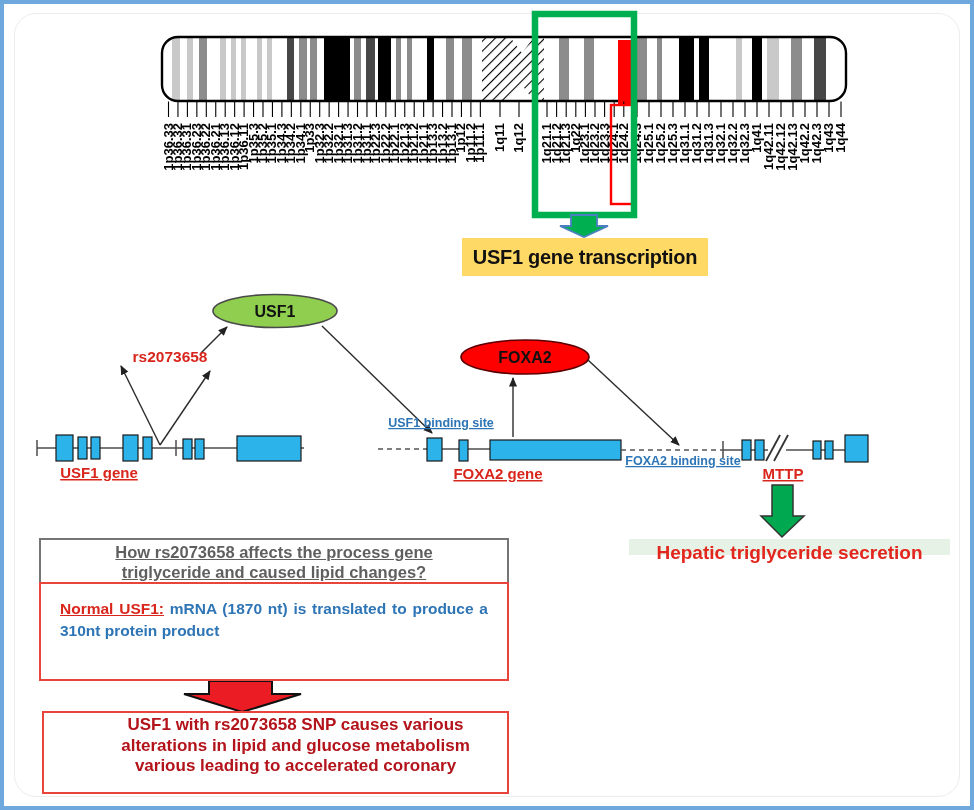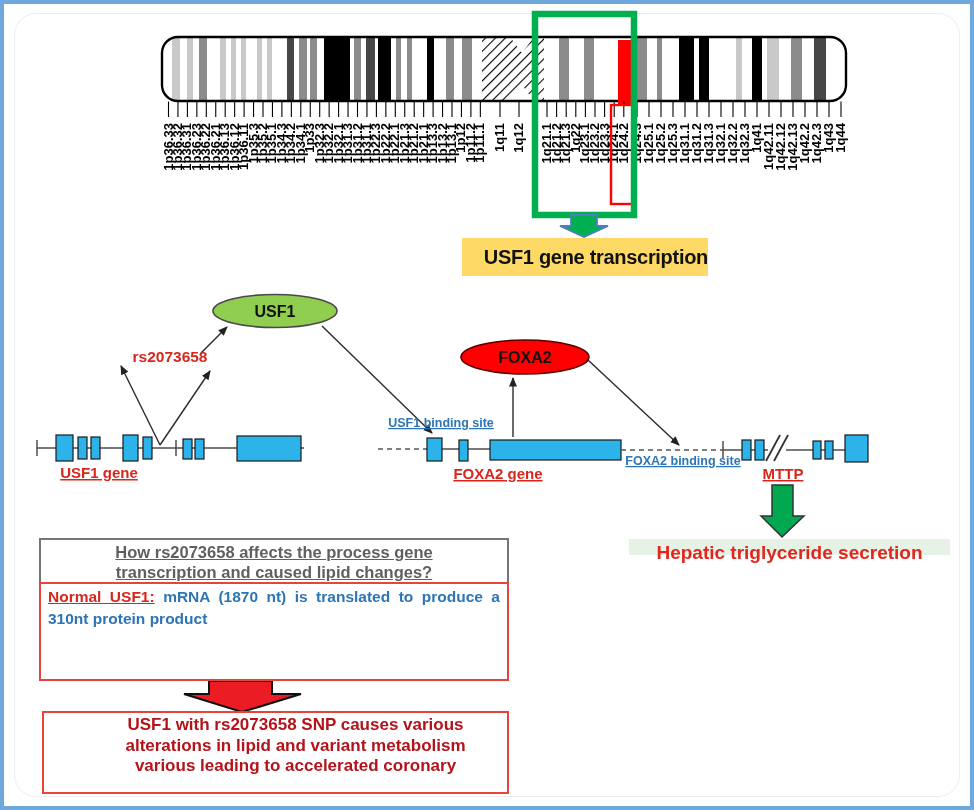--- a/index.html
+++ b/index.html
@@ -16,39 +16,39 @@
   svg text{font-family:"Liberation Sans",sans-serif;}
   .exon{fill:#2BB3EA;stroke:#1a1a1a;stroke-width:1.2;}
   .gene-line{stroke:#4d4d4d;stroke-width:1.5;fill:none;}
   .gene-dash{stroke:#555;stroke-width:1.6;stroke-dasharray:5 4;fill:none;}
   .arrow{stroke:#2b2b2b;stroke-width:1.4;fill:none;}
   .red-ul{fill:#D9261C;font-weight:bold;}
   .blue-ul{fill:#2E75B6;font-weight:bold;}
   .overlay{position:absolute;box-sizing:border-box;}
   .callout{
     left:458px;top:234px;width:246px;height:38px;background:#FFD966;
-    color:#111;font-weight:bold;font-size:20px;line-height:38px;text-align:right;
+    color:#111;font-weight:bold;font-size:20px;line-height:38px;text-align:center;
     letter-spacing:-0.3px;
   }
   .mint{
     left:625px;top:535px;width:321px;height:16px;background:#E7F2E7;
     color:#E2261D;font-weight:bold;font-size:19px;line-height:28px;text-align:center;
   }
   .info-title{
     left:35px;top:534px;width:470px;height:56px;border:2px solid #757575;background:#fff;
     color:#5f5f5f;font-weight:bold;font-size:16.5px;line-height:20px;text-align:center;
     padding-top:2px;
   }
   .info-title .ln{text-decoration:underline;}
   .info-detail{
     left:35px;top:578px;width:470px;height:99px;border:2px solid #E8443C;background:#fff;
     font-size:15.5px;line-height:22px;font-weight:bold;color:#2E75B6;
     padding:2px 7px;text-align:justify;
   }
-  .info-detail p{margin:0;}
+  .info-detail p{margin:12px;}
   .hd{color:#D9261C;text-decoration:underline;}
   .conclusion{
     left:38px;top:707px;width:467px;height:83px;border:2px solid #E8443C;background:#fff;
     color:#B3131A;font-weight:bold;font-size:17px;line-height:20.5px;text-align:center;
     padding-top:2px;
     padding-left:40px;
   }
 </style>
 </head>
 <body>
@@ -306,25 +306,25 @@
 
     <polygon points="205,677 268,677 268,690 297,690 238,708 180,690 205,690" fill="#EC1C24" stroke="#111" stroke-width="2"></polygon>
   </svg>
 
   <div class="overlay callout">USF1 gene transcription</div>
 
   <div class="overlay mint">Hepatic triglyceride secretion</div>
 
   <div class="overlay info-title">
     <div class="ln">How rs2073658 affects the process gene</div>
-    <div class="ln">transcription and caused lipid changes?</div>
+    <div class="ln">triglyceride and caused lipid changes?</div>
   </div>
 
   <div class="overlay info-detail">
     <p><span class="hd">Normal USF1:</span> <span>mRNA (1870 nt) is translated to produce a 310nt protein product</span></p>
   </div>
 
   <div class="overlay conclusion">
     <div>USF1 with rs2073658 SNP causes various</div>
-    <div>alterations in lipid and variant metabolism</div>
+    <div>alterations in lipid and glucose metabolism</div>
     <div>various leading to accelerated coronary</div>
   </div>
 </div>
 
 </body></html>

